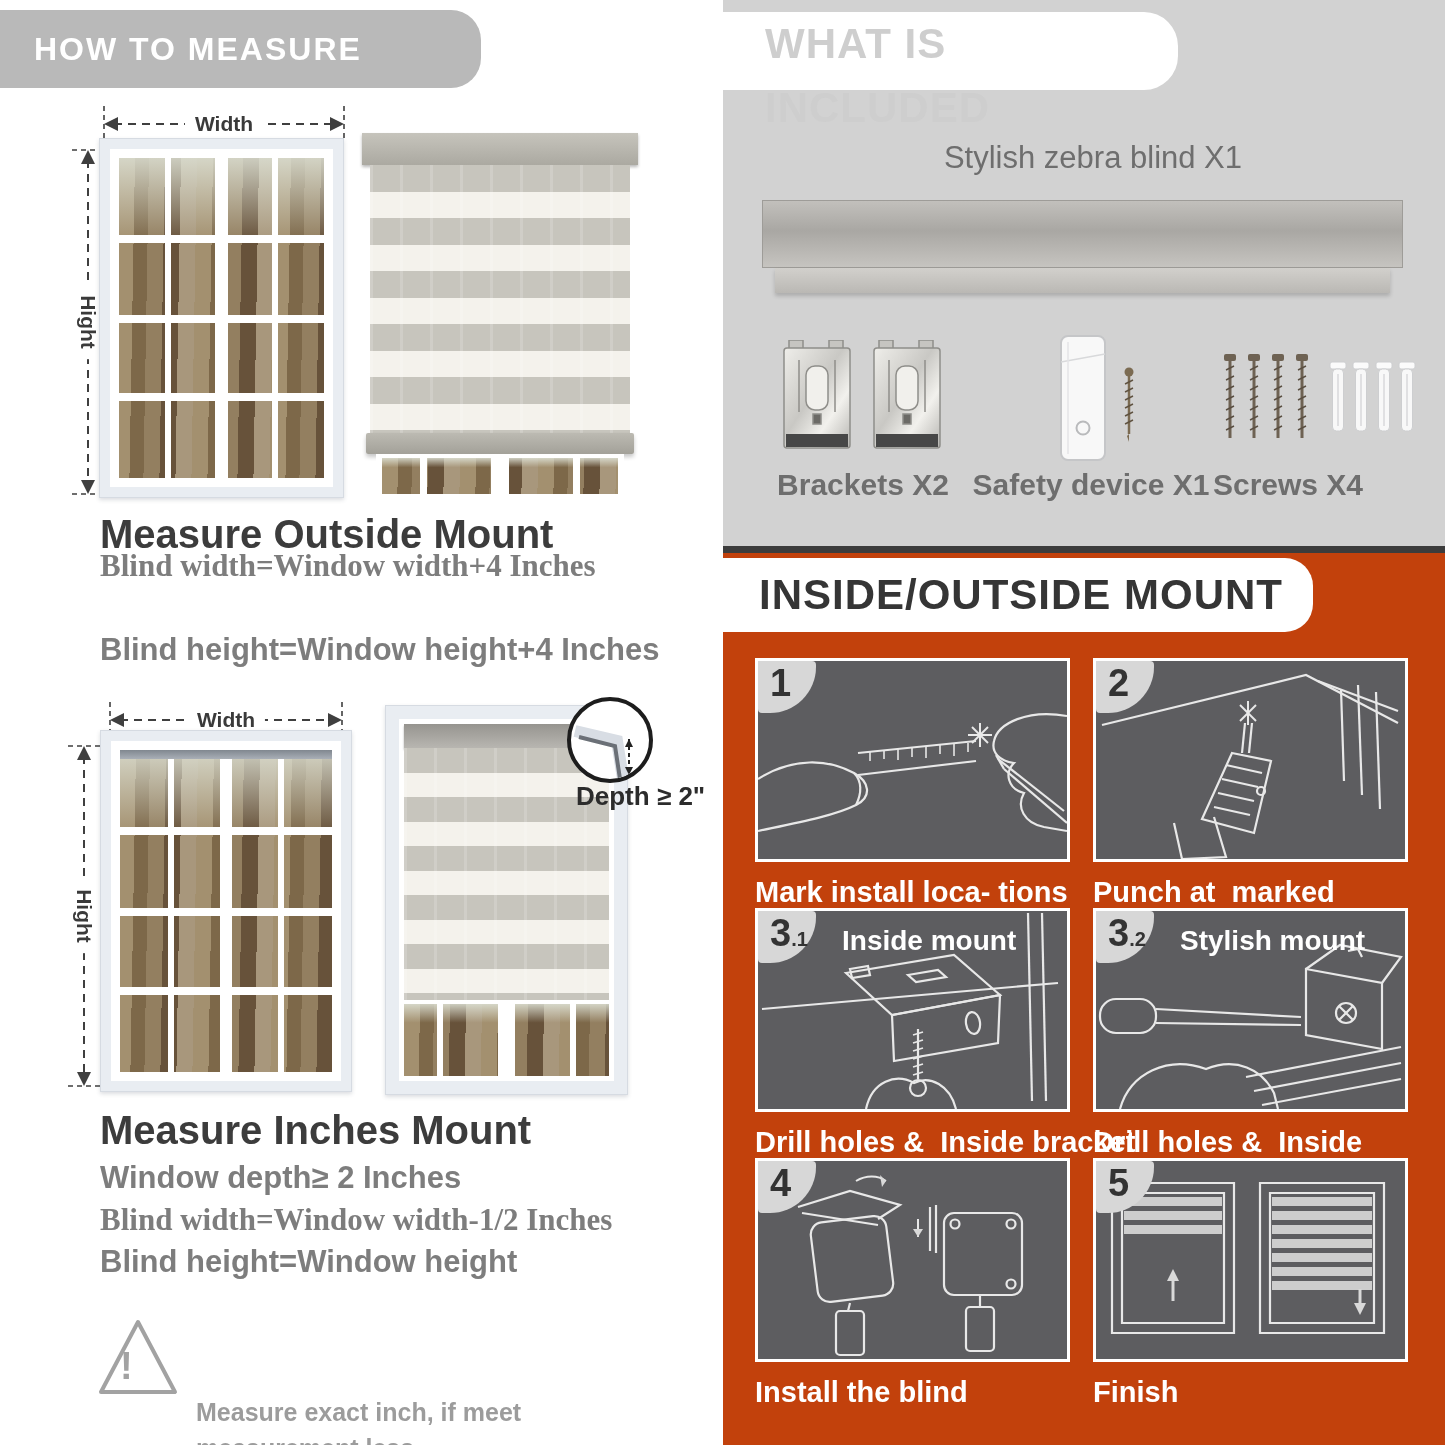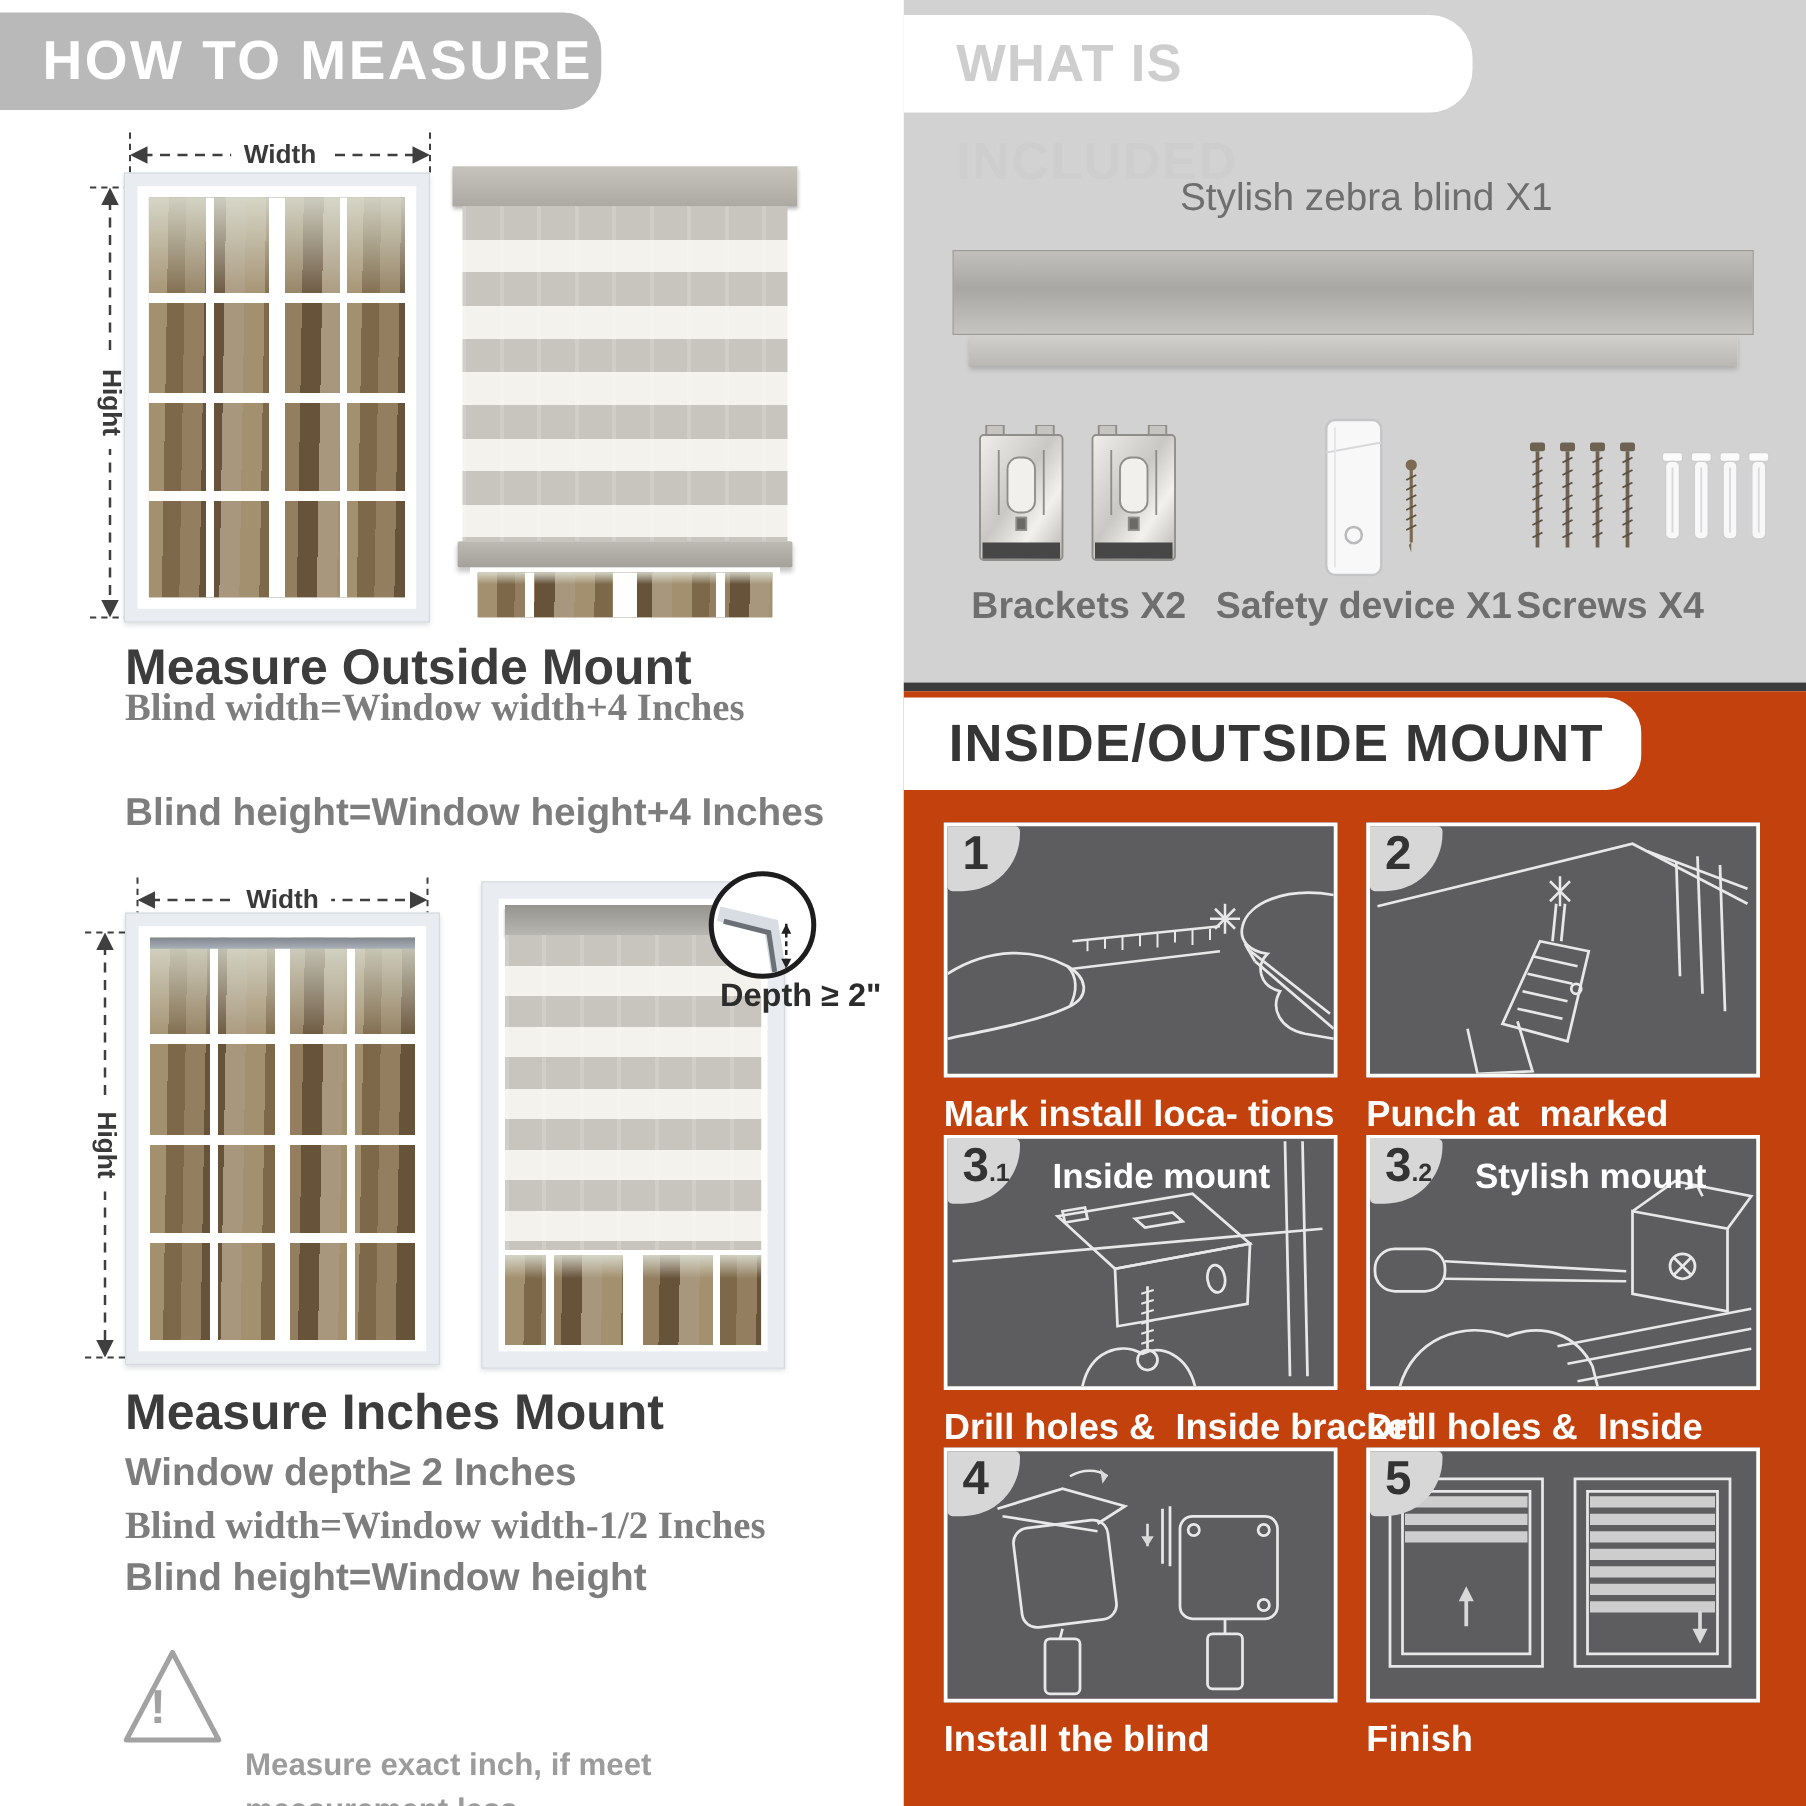--- a/index.html
+++ b/index.html
@@ -2,21 +2,21 @@
 <html><head>
 <meta charset="utf-8">
 <style>
   html,body{margin:0;padding:0;background:#fff;}
   .page{position:relative;width:1445px;height:1445px;overflow:hidden;background:#fff;
         font-family:"Liberation Sans", sans-serif;}
   .abs{position:absolute;}
 
   
   .banner-left{left:0;top:10px;width:447px;height:78px;background:#b9b9b9;
-    border-radius:0 30px 30px 0;color:#fff;font-size:44px;font-weight:bold;
+    border-radius:0 30px 30px 0;color:#fff;font-size:32px;font-weight:bold;
     line-height:78px;padding-left:34px;letter-spacing:2px;}
 
   
   .dim{position:absolute;}
   .dim .lbl{position:absolute;left:50%;top:50%;transform:translate(-50%,-50%);
     background:#fff;padding:0 10px;font-size:21px;font-weight:bold;color:#3a3a3a;white-space:nowrap;}
   .dimh .lbl{transform:translate(-50%,-50%) rotate(90deg);}
 
   
   .window{position:absolute;background:#e9edf2;border:1px solid #d6dbe2;padding:10px;box-sizing:border-box;
@@ -66,21 +66,21 @@
   .sub{position:absolute;font-size:31px;font-weight:bold;color:#7d7d7d;}
 
   .note-text{position:absolute;left:196px;top:1322px;width:470px;font-size:25px;font-weight:600;
     color:#9c9c9c;line-height:36px;white-space:pre-wrap;}
   .note-mark{position:absolute;left:120px;top:1345px;font-size:38px;font-weight:bold;color:#a2a2a2;}
 
   
   .right{position:absolute;left:723px;top:0;width:722px;height:1445px;}
   .included{position:absolute;left:0;top:0;width:722px;height:546px;background:#d2d2d2;}
   .banner-included{position:absolute;left:0;top:12px;width:455px;height:78px;background:#fff;
-    border-radius:0 34px 34px 0;color:#cecece;font-size:42px;font-weight:bold;line-height:78px;
+    border-radius:0 34px 34px 0;color:#cecece;font-size:42px;font-weight:bold;line-height:64px;
     padding-left:42px;letter-spacing:1px;box-sizing:border-box;}
   .blind-label{position:absolute;left:140px;top:140px;width:460px;text-align:center;
     font-size:31px;font-weight:normal;color:#6e6e6e;}
   .headrail{position:absolute;left:39px;top:200px;width:641px;height:68px;
     background:linear-gradient(180deg,#c2c0bc,#a9a7a3 45%,#c6c4c0);border:1px solid #9e9c98;box-sizing:border-box;}
   .headrail-lip{position:absolute;left:52px;top:268px;width:615px;height:25px;
     background:linear-gradient(#d2d0cc,#bab8b4);box-shadow:0 3px 4px rgba(0,0,0,.18);}
   .item-label{position:absolute;top:468px;font-size:30px;font-weight:bold;color:#6e6e6e;text-align:center;}
 
   .separator{position:absolute;left:0;top:546px;width:722px;height:7px;background:#3c3c3c;}

